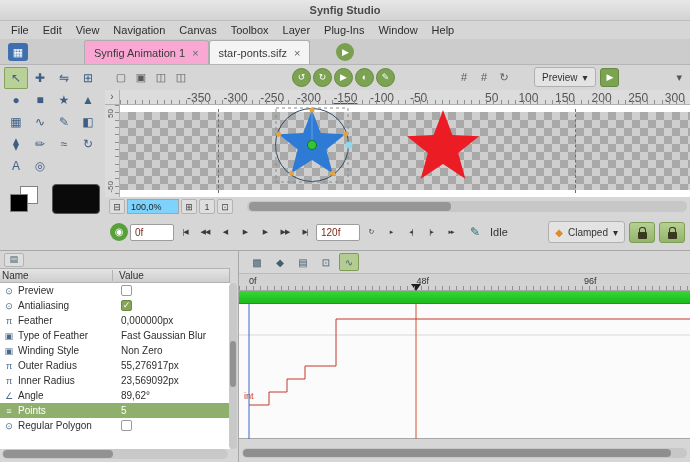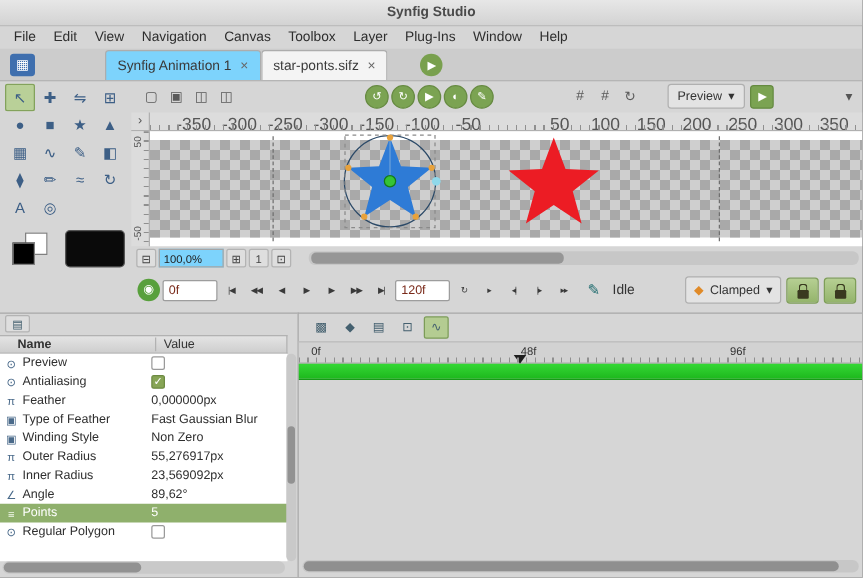--- a/index.html
+++ b/index.html
@@ -4,21 +4,21 @@
 <style>
   html,body{margin:0;padding:0;background:#888;}
   #app{position:relative;width:690px;height:462px;background:#d6d6d6;font-family:"Liberation Sans",sans-serif;font-size:11px;color:#2e2e2e;overflow:hidden;user-select:none;}
   
   .titlebar{position:absolute;left:0;top:0;width:690px;height:20px;background:linear-gradient(#e7e7e7,#d3d3d3);border-bottom:1px solid #bdbdbd;text-align:center;line-height:20px;font-weight:bold;color:#4a4a4a;}
   .menubar{position:absolute;left:0;top:21px;width:600px;height:18px;display:flex;align-items:center;padding-left:4px;box-sizing:border-box;}
   .menu-item{padding:0 7px;color:#2e2e2e;}
   .tabbar{position:absolute;left:0;top:39px;width:690px;height:25px;background:#cccccc;border-bottom:1px solid #b5b5b5;display:flex;align-items:flex-end;}
   .appicon{width:20px;height:18px;margin:0 6px 3px 8px;background:#3f6fae;border-radius:3px;color:#fff;font-size:11px;text-align:center;line-height:18px;}
   .tabs{margin-left:50px;display:flex;}
-  .tab{height:23px;padding:0 9px;display:flex;align-items:center;gap:7px;color:#3a3a3a;background:#7dd3fc;border:1px solid #adadad;border-bottom:none;border-radius:3px 3px 0 0;}
+  .tab{height:23px;padding:0 9px;display:flex;align-items:center;gap:7px;color:#3a3a3a;background:#f9a8d4;border:1px solid #adadad;border-bottom:none;border-radius:3px 3px 0 0;}
   .tab.active{background:#f4f4f4;}
   .tab-close{color:#666;font-size:11px;}
   .tab-action{width:18px;height:18px;border-radius:50%;background:#79a04e;color:#fff;font-size:9px;line-height:18px;text-align:center;margin:0 0 3px 26px;}
   
   .toolbox{position:absolute;left:0;top:64px;width:105px;height:186px;}
   .toolgrid{display:grid;grid-template-columns:repeat(4,24px);grid-auto-rows:22px;gap:0;padding:3px 0 0 4px;}
   .tool{border:none;background:transparent;border-radius:2px;font-size:12px;color:#3d5f86;display:flex;align-items:center;justify-content:center;padding:0;}
   .tool.selected{background:#b9d098;box-shadow:inset 0 0 0 1px #83a25c;}
   .swatch{position:absolute;width:16px;height:16px;border:1px solid #808080;}
   .swatch.back{left:20px;top:122px;}
@@ -32,21 +32,21 @@
   .grp.views{margin-left:58px;}
   .cicon{width:18px;height:18px;margin:0 1px;font-size:11px;color:#5a5a5a;display:flex;align-items:center;justify-content:center;border-radius:2px;}
   .grp.rounds .cicon{background:#7ba352;color:#fff;border-radius:50%;width:17px;height:17px;font-size:9px;border:1px solid #668a41;}
   .preview-btn{margin-left:20px;height:20px;padding:0 7px;background:#e3e3e3;border:1px solid #b0b0b0;border-radius:3px;font-size:10px;display:flex;gap:5px;align-items:center;color:#333;}
   .render-btn{margin-left:4px;width:19px;height:19px;background:#7ba352;border:1px solid #658a40;border-radius:3px;color:#fff;font-size:9px;}
   .overflow{margin-left:auto;margin-right:8px;color:#555;}
   
   .ruler-corner{position:absolute;left:105px;top:90px;width:15px;height:15px;background:#dcdcdc;border-right:1px solid #b0b0b0;border-bottom:1px solid #b0b0b0;color:#555;font-size:10px;line-height:14px;text-align:center;box-sizing:border-box;}
   .hruler{position:absolute;left:120px;top:90px;width:570px;height:15px;background:#dcdcdc;border-bottom:1px solid #b0b0b0;overflow:hidden;box-sizing:border-box;}
   .hruler::after{content:"";position:absolute;left:0;bottom:0;width:100%;height:4px;background:repeating-linear-gradient(to right,#8f8f8f 0,#8f8f8f 1px,transparent 1px,transparent 7.32px);}
-  .hlab{position:absolute;top:1px;font-size:14px;color:#555;transform:translateX(-50%);}
+  .hlab{position:absolute;top:1px;font-size:12px;color:#555;transform:translateX(-50%);margin-left:44px;}
   .vruler{position:absolute;left:105px;top:105px;width:15px;height:92px;background:#dcdcdc;border-right:1px solid #b0b0b0;box-sizing:border-box;}
   .vruler::after{content:"";position:absolute;right:0;top:0;height:100%;width:4px;background:repeating-linear-gradient(#8f8f8f 0,#8f8f8f 1px,transparent 1px,transparent 7.32px);}
   .vlab{position:absolute;left:1px;width:10px;font-size:8px;color:#555;writing-mode:vertical-rl;transform:rotate(180deg);}
   .vlab.top{top:4px;} .vlab.bot{bottom:4px;}
   .viewport{position:absolute;left:120px;top:105px;width:570px;height:92px;background:#ffffff;overflow:hidden;}
   .artboard{position:absolute;left:0;top:7px;width:570px;height:78px;background-color:#cfcfcf;
     background-image:linear-gradient(45deg,#a9a9a9 25%,transparent 25%,transparent 75%,#a9a9a9 75%),linear-gradient(45deg,#a9a9a9 25%,transparent 25%,transparent 75%,#a9a9a9 75%);
     background-position:0 0,8px 8px;background-size:16px 16px;}
   .cbound{position:absolute;top:4px;height:84px;width:0;border-left:1px dashed #6f6f6f;}
   .cbound.left{left:98px;} .cbound.right{left:455px;}
@@ -67,21 +67,21 @@
   .interp{margin-left:auto;height:20px;padding:0 6px;background:#e3e3e3;border:1px solid #b0b0b0;border-radius:3px;display:flex;align-items:center;gap:5px;font-size:10px;color:#333;}
   .diamond{color:#e08a28;font-size:10px;}
   .lockbtn{width:26px;height:21px;margin-left:2px;background:linear-gradient(#b6cf93,#94b46b);border:1px solid #7e9e58;border-radius:3px;display:flex;align-items:flex-start;justify-content:center;padding:0;}
   .lock{position:relative;display:inline-block;width:9px;height:7px;background:#39391f;border-radius:1px;margin-top:9px;}
   .lock::before{content:"";position:absolute;left:1px;top:-5px;width:5px;height:5px;border:1.5px solid #39391f;border-bottom:none;border-radius:3px 3px 0 0;}
   
   .params{position:absolute;left:0;top:250px;width:238px;height:212px;border-top:1px solid #a8a8a8;background:#d6d6d6;box-sizing:border-box;}
   .ptoolbar{height:16px;padding:1px 0 0 4px;}
   .ptab{width:20px;height:14px;font-size:9px;border:1px solid #b3b3b3;background:#dedede;border-radius:2px;padding:0;color:#44606f;line-height:11px;}
   .phead{position:absolute;left:0;top:17px;width:230px;height:15px;background:linear-gradient(#e4e4e4,#cecece);border:1px solid #b2b2b2;border-left:none;display:flex;align-items:center;font-size:10px;color:#333;box-sizing:border-box;}
-  .phead .colname{width:110px;padding-left:14px;border-right:1px solid #b2b2b2;font-weight:bold;}
+  .phead .colname{width:110px;padding-left:2px;border-right:1px solid #b2b2b2;}
   .phead .colval{padding-left:6px;}
   .prows{position:absolute;left:0;top:32px;width:230px;height:166px;background:#fff;overflow:hidden;}
   .prow{display:flex;align-items:center;height:15px;font-size:10px;color:#2e2e2e;}
   .picon{width:12px;margin-left:3px;font-size:9px;color:#4a6a8a;text-align:center;flex:none;}
   .pname{width:95px;padding-left:3px;white-space:nowrap;overflow:hidden;flex:none;}
   .pval{padding-left:8px;white-space:nowrap;}
   .prow.selected{background:#8fb06c;color:#fff;}
   .prow.selected .picon{color:#f0f6e8;}
   .cb{display:inline-block;width:11px;height:11px;box-sizing:border-box;border:1px solid #9a9a9a;background:#fff;border-radius:2px;font-size:9px;line-height:9px;text-align:center;color:#fff;vertical-align:middle;}
   .cb.on{background:#87a556;border-color:#6d8a42;}
@@ -355,18 +355,27 @@
         <button class="ttbtn">⊡</button>
         <button class="ttbtn selected">∿</button>
     </div>
     <div class="truler">
       <span class="tlab" style="left: 10px;">0f</span>
         <span class="tlab" style="left: 177.5px;">48f</span>
         <span class="tlab" style="left: 345px;">96f</span>
       <div class="cursor-tri"></div>
     </div>
     <div class="greenbar"></div>
+    <div class="graph">
+      <svg width="451" height="135">
+        <line x1="0" y1="31" x2="451" y2="31" stroke="#d8d8d8"></line>
+        <line x1="10" y1="0" x2="10" y2="135" stroke="#3b66c4"></line>
+        <line x1="177" y1="0" x2="177" y2="135" stroke="#d4502e"></line>
+        <polyline fill="none" stroke-width="1" points="10,101 30,101 30,88 48,88 48,75 66,75 66,62 97,62 97,15 451,15" stroke="#c0392b"></polyline>
+        <text x="5" y="95" font-size="9" fill="#c0392b">int</text>
+      </svg>
+    </div>
     <div class="tscroll">
       <div class="thumb"></div>
     </div>
   </div>
 
 </div>
 
 </body></html>

